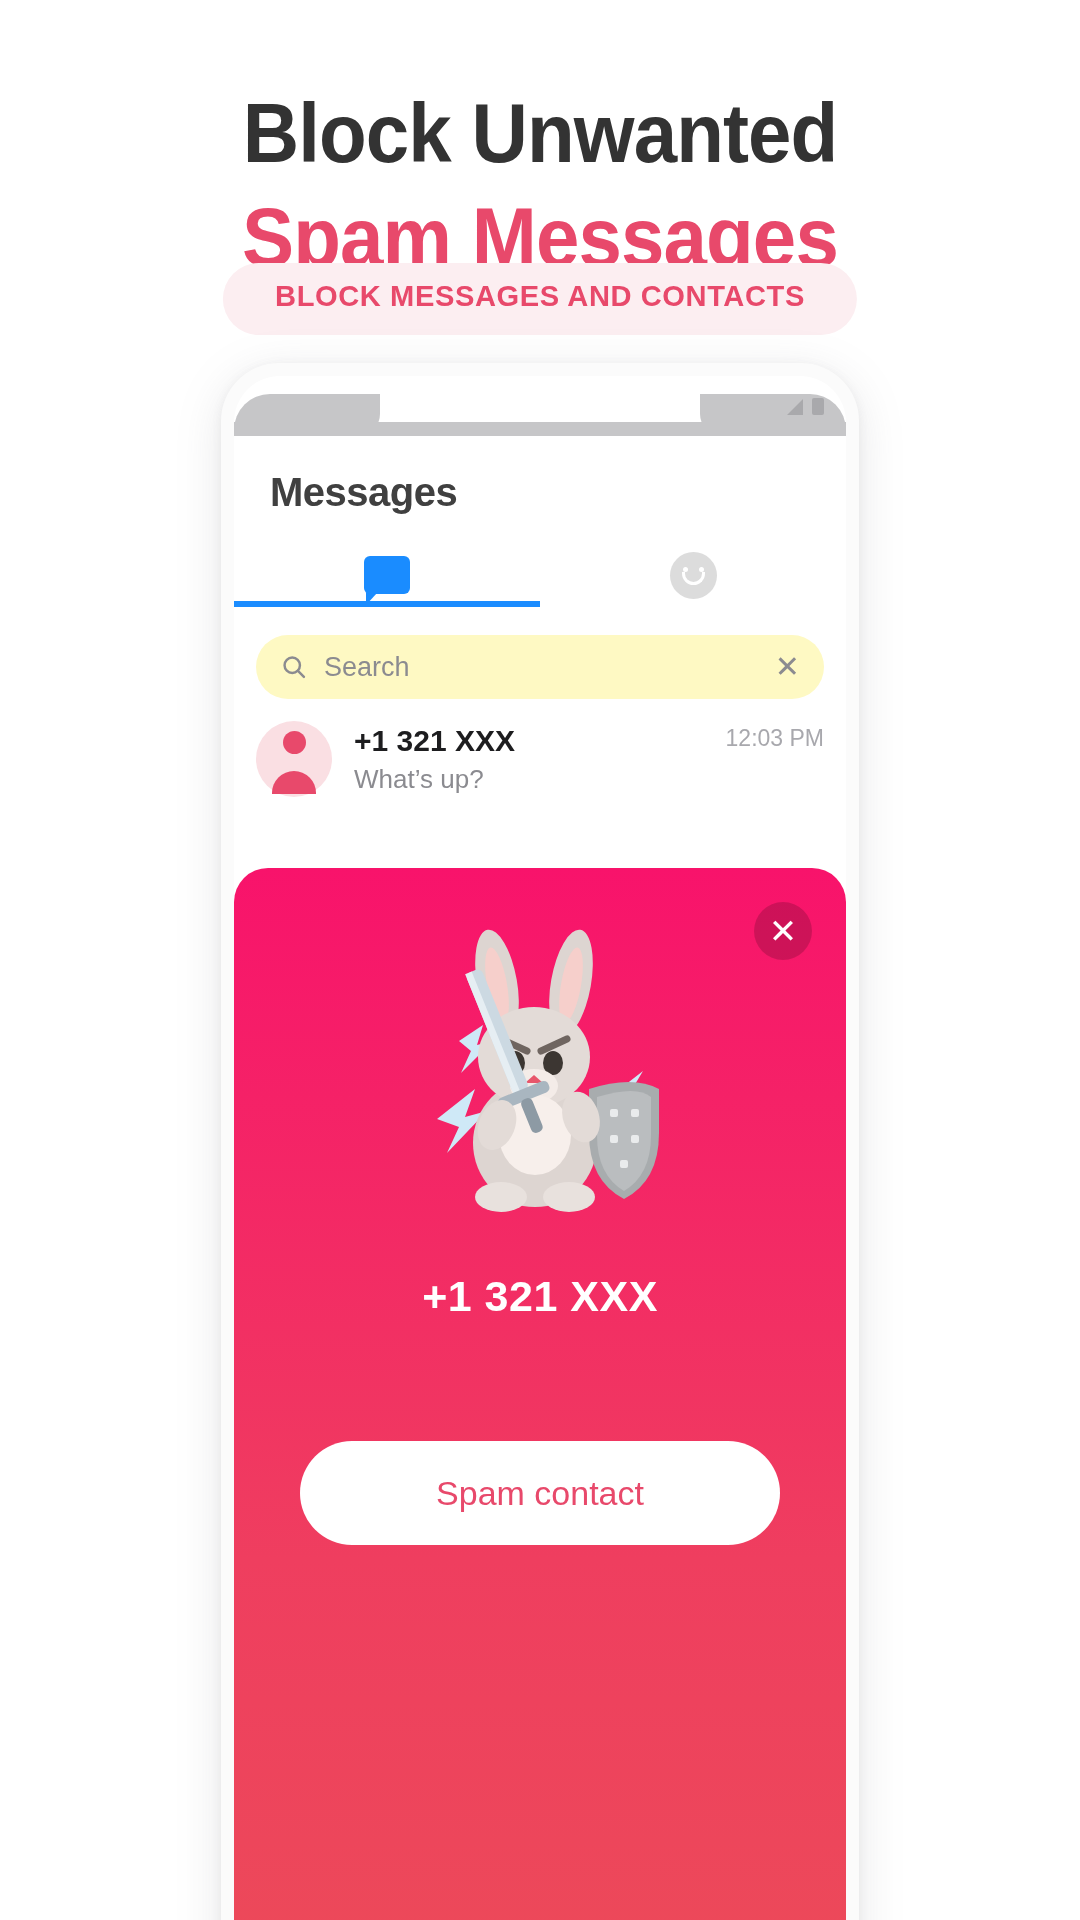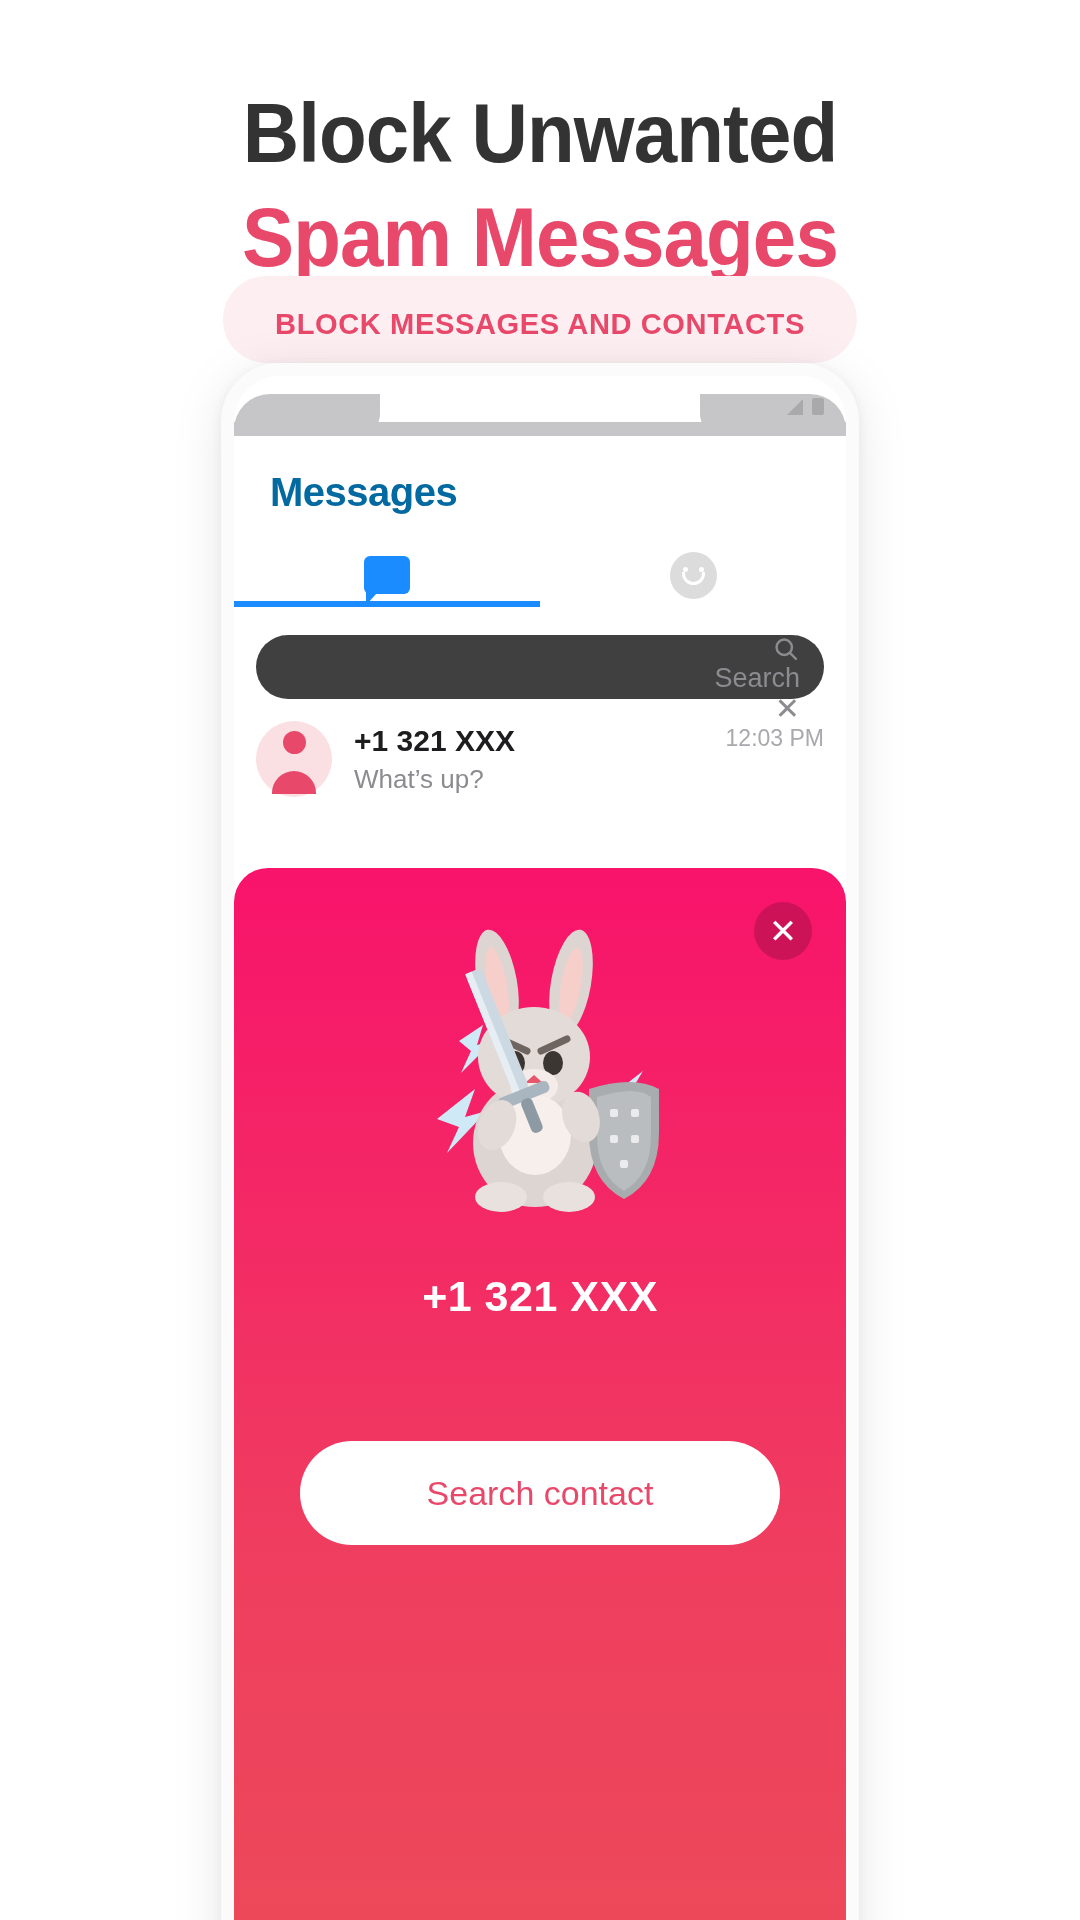--- a/index.html
+++ b/index.html
@@ -22,24 +22,24 @@
   }
   .headline-2{
     font-size:84px; line-height:96px; font-weight:700; color:#e8496b;
     letter-spacing:-1px; white-space:nowrap; margin-top:8px;
     transform:scaleX(.93); transform-origin:center;
   }
 
   
   .pill{
     position:absolute; left:50%; transform:translateX(-50%);
-    top:276px;
+    top:263px;
     background:#fceef1;
     border-radius:44px;
-    padding:31px 44px 22px;
+    padding:16px 44px 22px;
     display:flex; align-items:center; justify-content:center;
   }
   .pill-text{
     font-size:30px; font-weight:700; color:#e8496b;
     letter-spacing:.6px; white-space:nowrap;
     transform:scaleX(.97); transform-origin:center;
   }
 
   
   .phone{
@@ -75,21 +75,21 @@
   }
   .ic-signal{
     width:0; height:0; border-left:16px solid transparent; border-bottom:16px solid #a9a9ac;
   }
   .ic-batt{
     width:12px; height:17px; background:#a9a9ac; border-radius:2px;
   }
 
   
   .app-title{
-    font-size:40px; font-weight:700; color:#0369a1;
+    font-size:40px; font-weight:700; color:#404040;
     padding:34px 0 0 36px; letter-spacing:-.5px;
   }
   .tabs{
     display:flex; margin-top:28px; position:relative;
   }
   .tab{
     flex:1; display:flex; align-items:center; justify-content:center;
     height:64px; cursor:pointer;
   }
   .bubble-icon{
@@ -110,22 +110,22 @@
     position:absolute; left:12px; top:20px; width:23px;height:13px;
     border:3px solid #fff; border-top:none;
     border-radius:0 0 22px 22px;
   }
   .tab-underline{
     position:absolute; bottom:0; left:0; width:50%; height:6px; background:#1a8cff;
   }
 
   
   .search{
-    margin:28px 22px 0; height:64px; background:#404040; border-radius:34px;
-    display:flex; align-items:flex-end; padding:0 24px;flex-direction:column;
+    margin:28px 22px 0; height:64px; background:#fef9c3; border-radius:34px;
+    display:flex; align-items:center; padding:0 24px;
   }
   .search svg{ flex:0 0 auto; }
   .search-placeholder{
     flex:1; margin-left:16px; font-size:27px; color:#8b8b90;
   }
   .clear-x{ color:#8b8b90; font-size:30px; line-height:1; }
 
   
   .conv{
     display:flex; align-items:center; padding:22px 22px 0;
@@ -296,18 +296,18 @@
           </g>
 
           <ellipse cx="122" cy="204" rx="18" ry="26" fill="#e3dbd7" transform="rotate(22 122 204)"></ellipse>
           <ellipse cx="206" cy="196" rx="18" ry="26" fill="#e3dbd7" transform="rotate(-18 206 196)"></ellipse>
         </svg>
       </div>
 
       <div class="card-phone">+1 321 XXX</div>
 
       <div class="card-btn">
-        <span>Search contact</span>
+        <span>Spam contact</span>
       </div>
     </div>
 
   </div>
 </div>
 
 </body></html>

